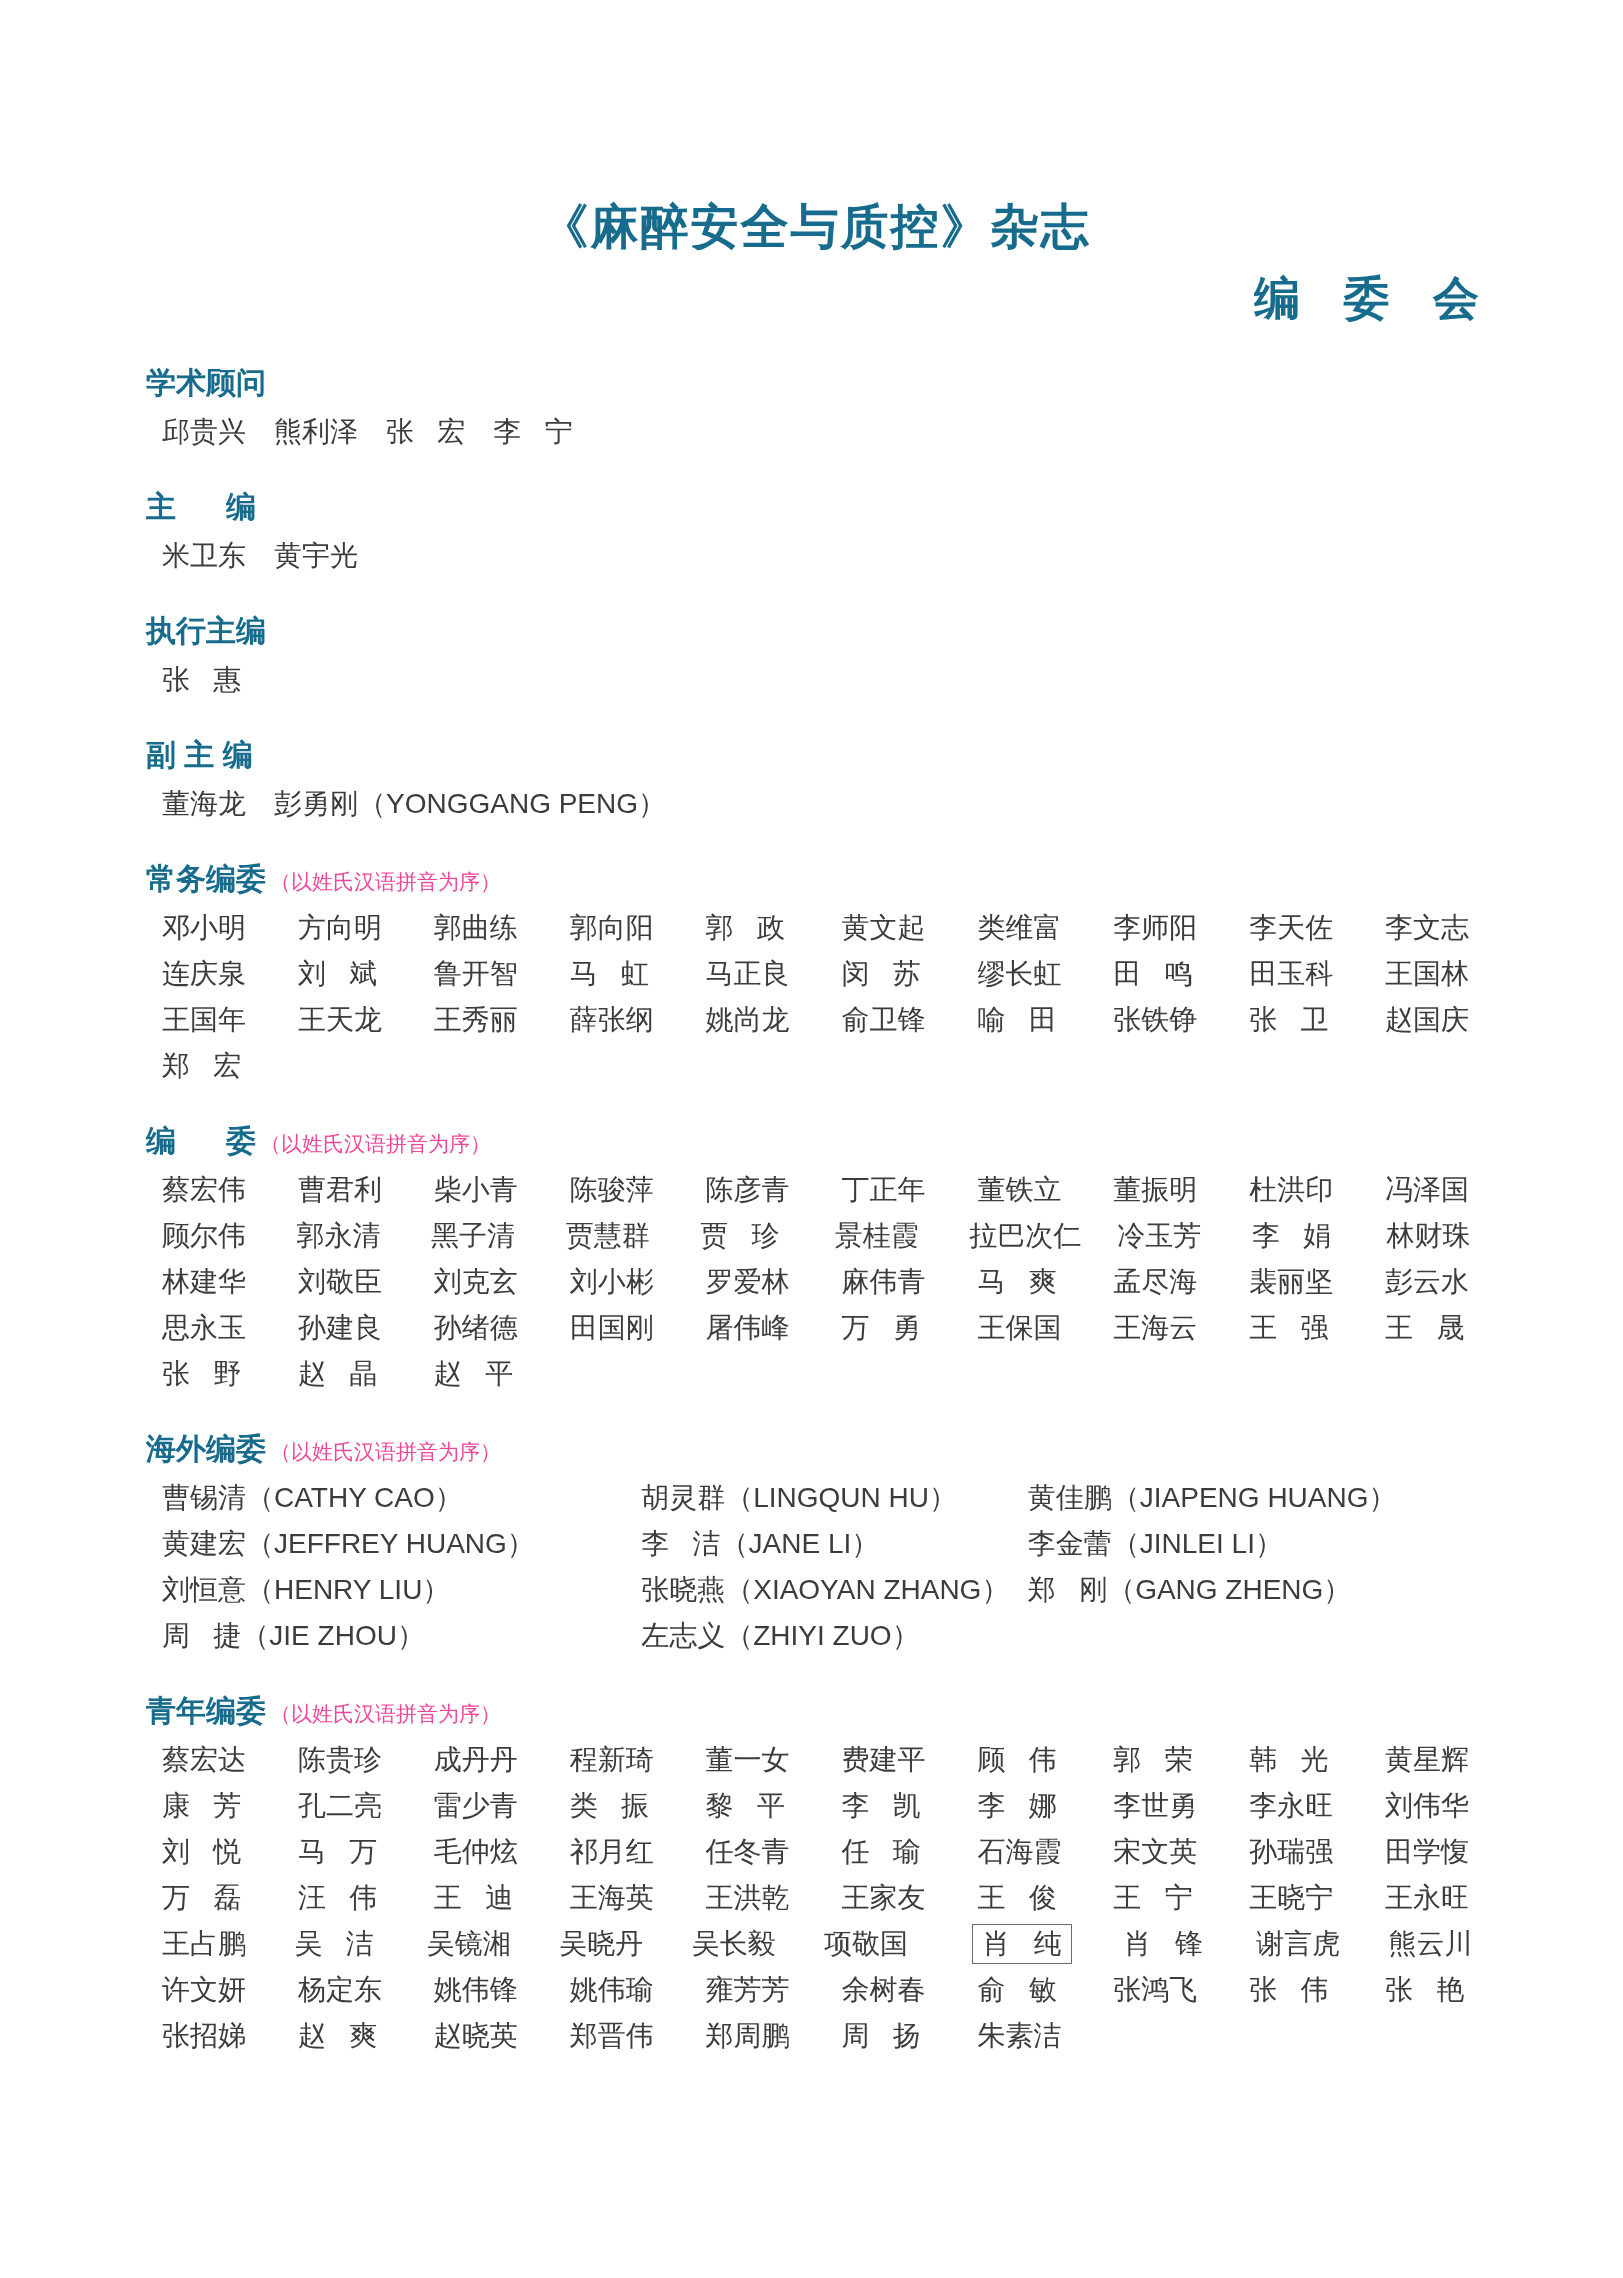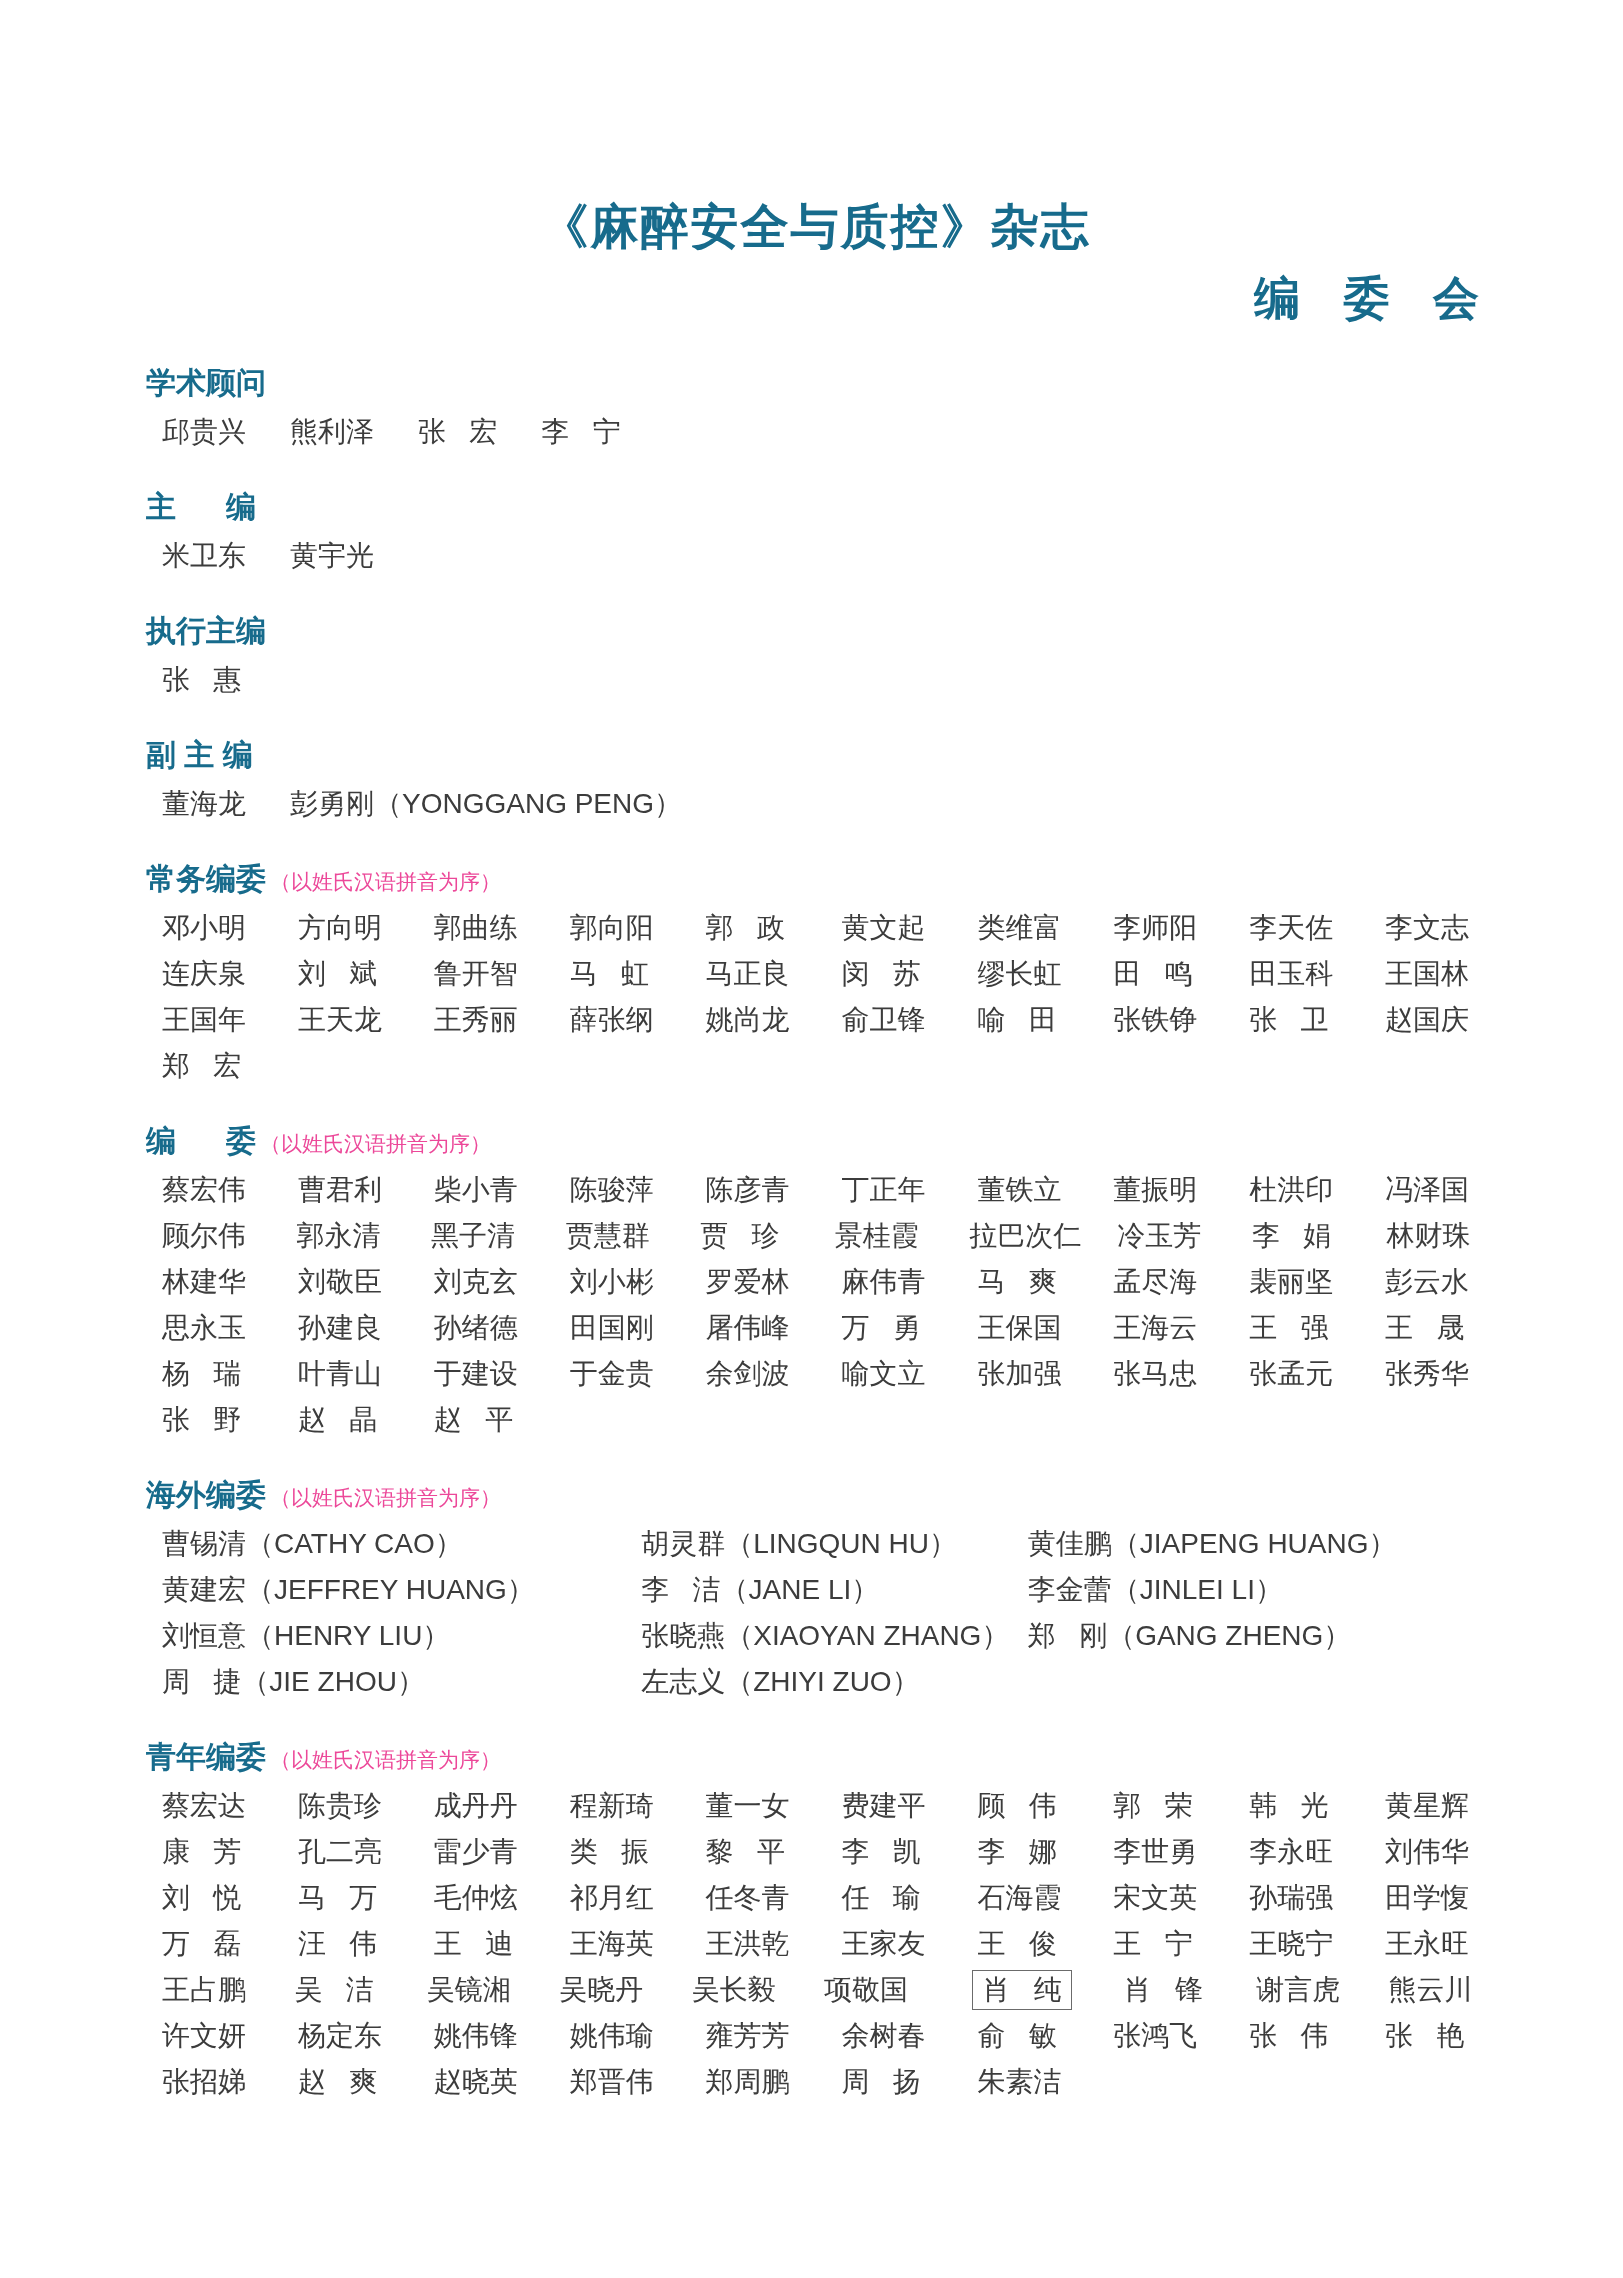--- a/index.html
+++ b/index.html
@@ -22,21 +22,21 @@
   .sec-label{
     font-size:30px;font-weight:bold;color:var(--accent,#176b8c);
     white-space:pre;line-height:36px;
   }
   .sec-note{
     font-size:21px;color:#ec4899;margin-left:4px;
     font-family:"Liberation Serif", serif;
   }
   .rows{margin-top:14px;padding-left:16px;}
   .row{margin-bottom:12px;gap:36px;}
-  .row.inline{display:flex;gap:44px;align-items:flex-end;}
+  .row.inline{display:flex;gap:28px;align-items:flex-end;}
   .row.grid10{display:grid;grid-template-columns:repeat(10,1fr);}
   .row.grid3{display:grid;grid-template-columns:33.5% 26.5% 40%;}
   .name{
     font-size:28px;line-height:34px;white-space:pre;color:var(--text,#3c3c3c);
   }
   .name.boxed{
     border:1px solid #6b6b6b;padding:2px 9px;justify-self:start;
     margin:-3px 16px;
   }
 </style>
@@ -189,32 +189,20 @@
             <span class="name">孙绪德</span>
             <span class="name">田国刚</span>
             <span class="name">屠伟峰</span>
             <span class="name">万   勇</span>
             <span class="name">王保国</span>
             <span class="name">王海云</span>
             <span class="name">王   强</span>
             <span class="name">王   晟</span>
           </div>
           <div class="row grid10">
-            <span class="name">杨   瑞</span>
-            <span class="name">叶青山</span>
-            <span class="name">于建设</span>
-            <span class="name">于金贵</span>
-            <span class="name">余剑波</span>
-            <span class="name">喻文立</span>
-            <span class="name">张加强</span>
-            <span class="name">张马忠</span>
-            <span class="name">张孟元</span>
-            <span class="name">张秀华</span>
-          </div>
-          <div class="row grid10">
             <span class="name">张   野</span>
             <span class="name">赵   晶</span>
             <span class="name">赵   平</span>
           </div>
         </div>
       </section>
       <section class="sec">
         <div class="sec-head">
           <span class="sec-label">海外编委</span>
           <span class="sec-note">（以姓氏汉语拼音为序）</span>

